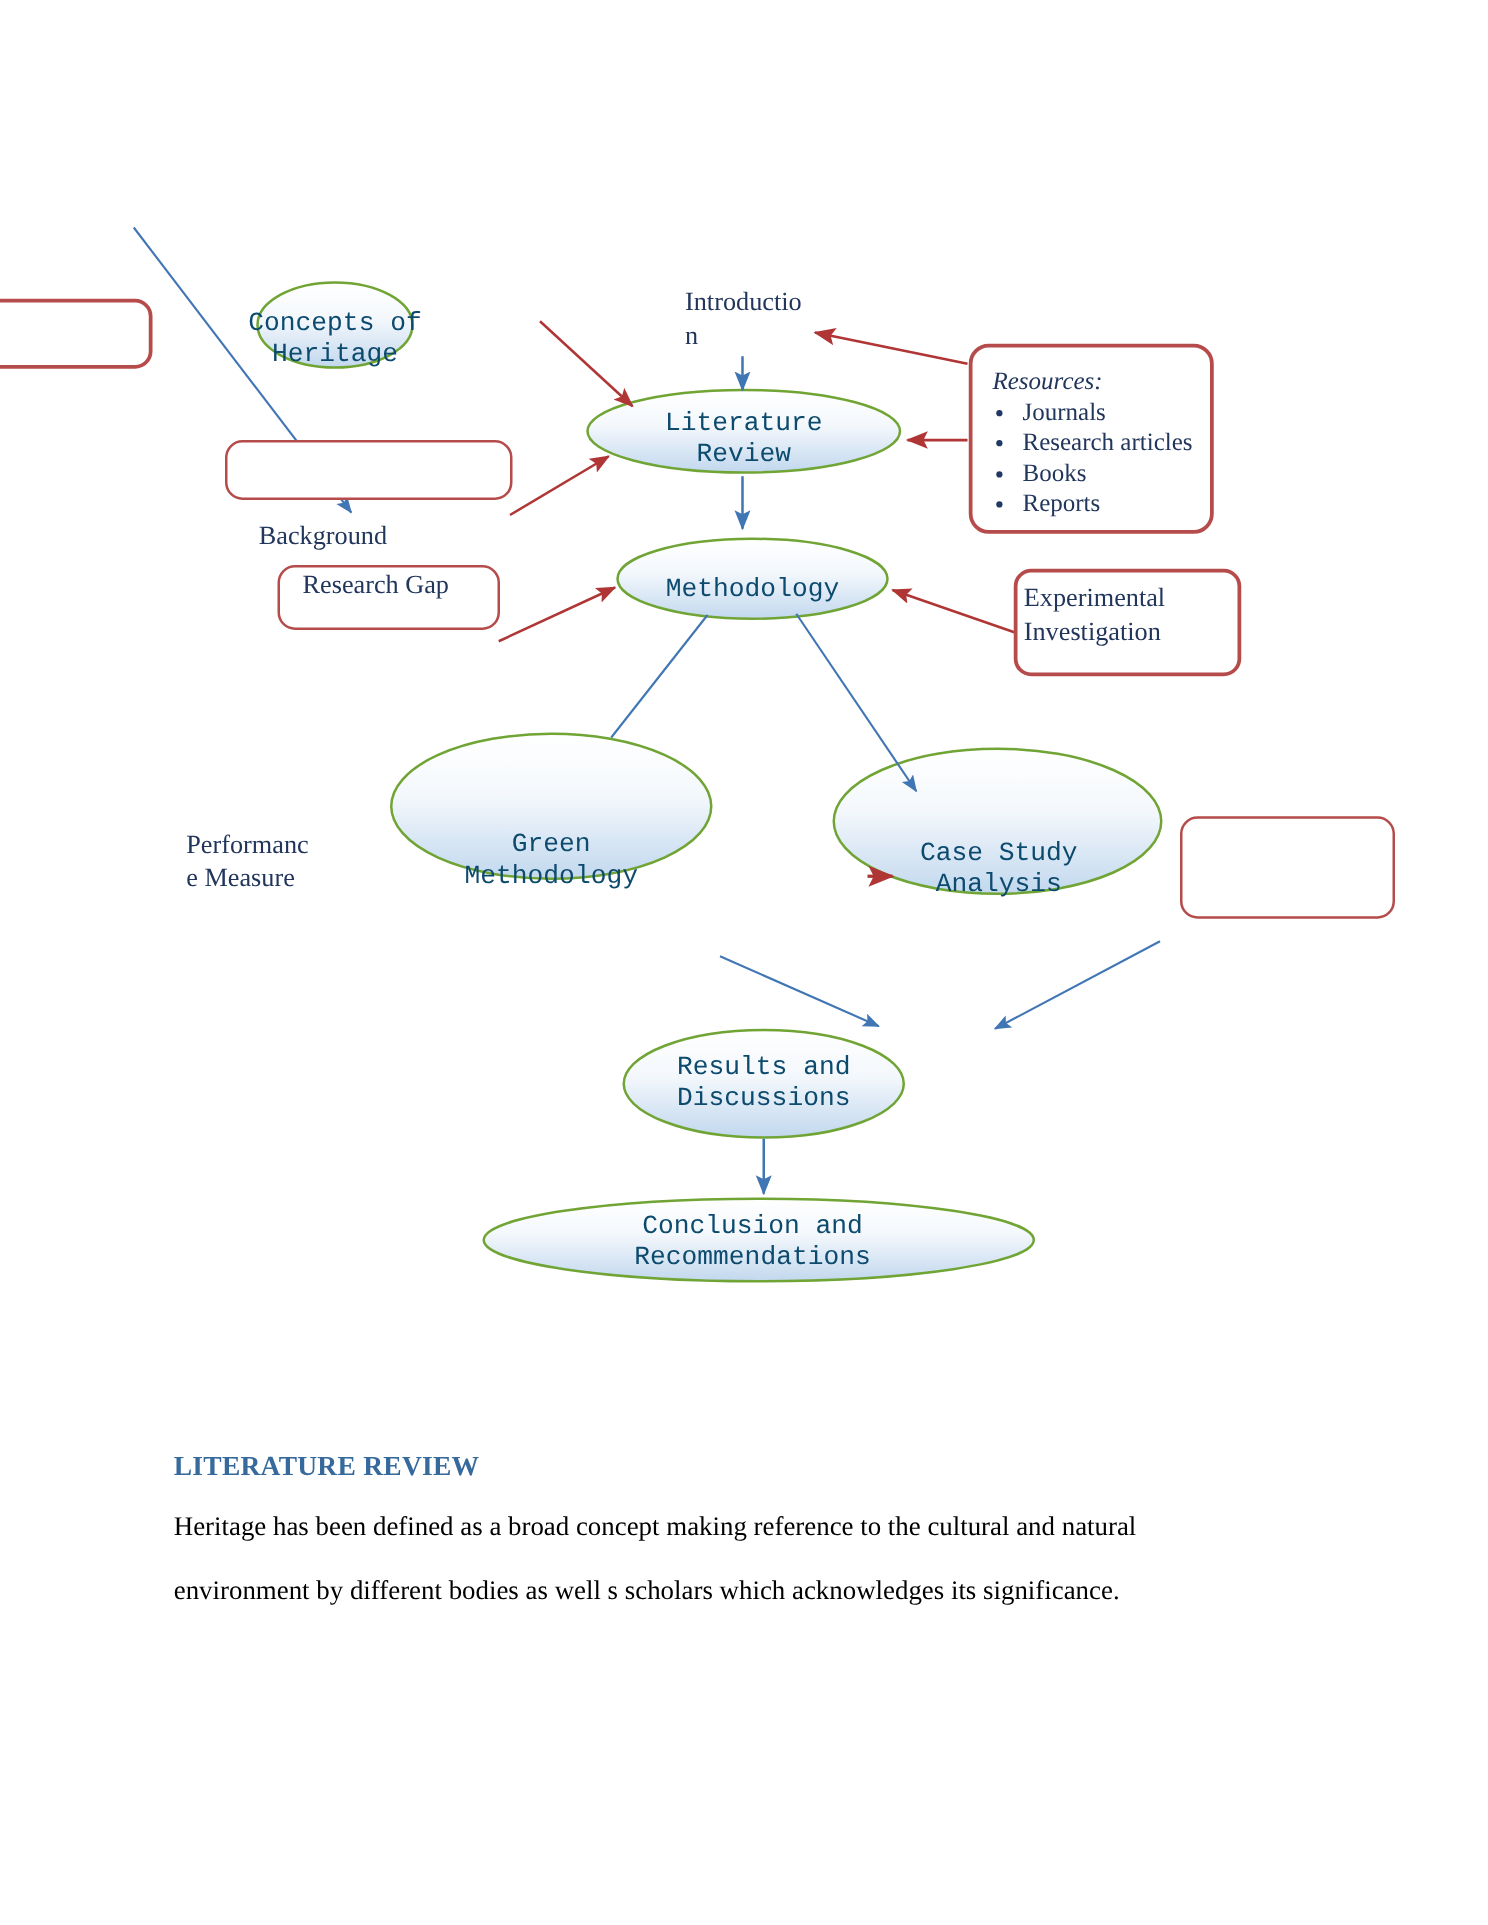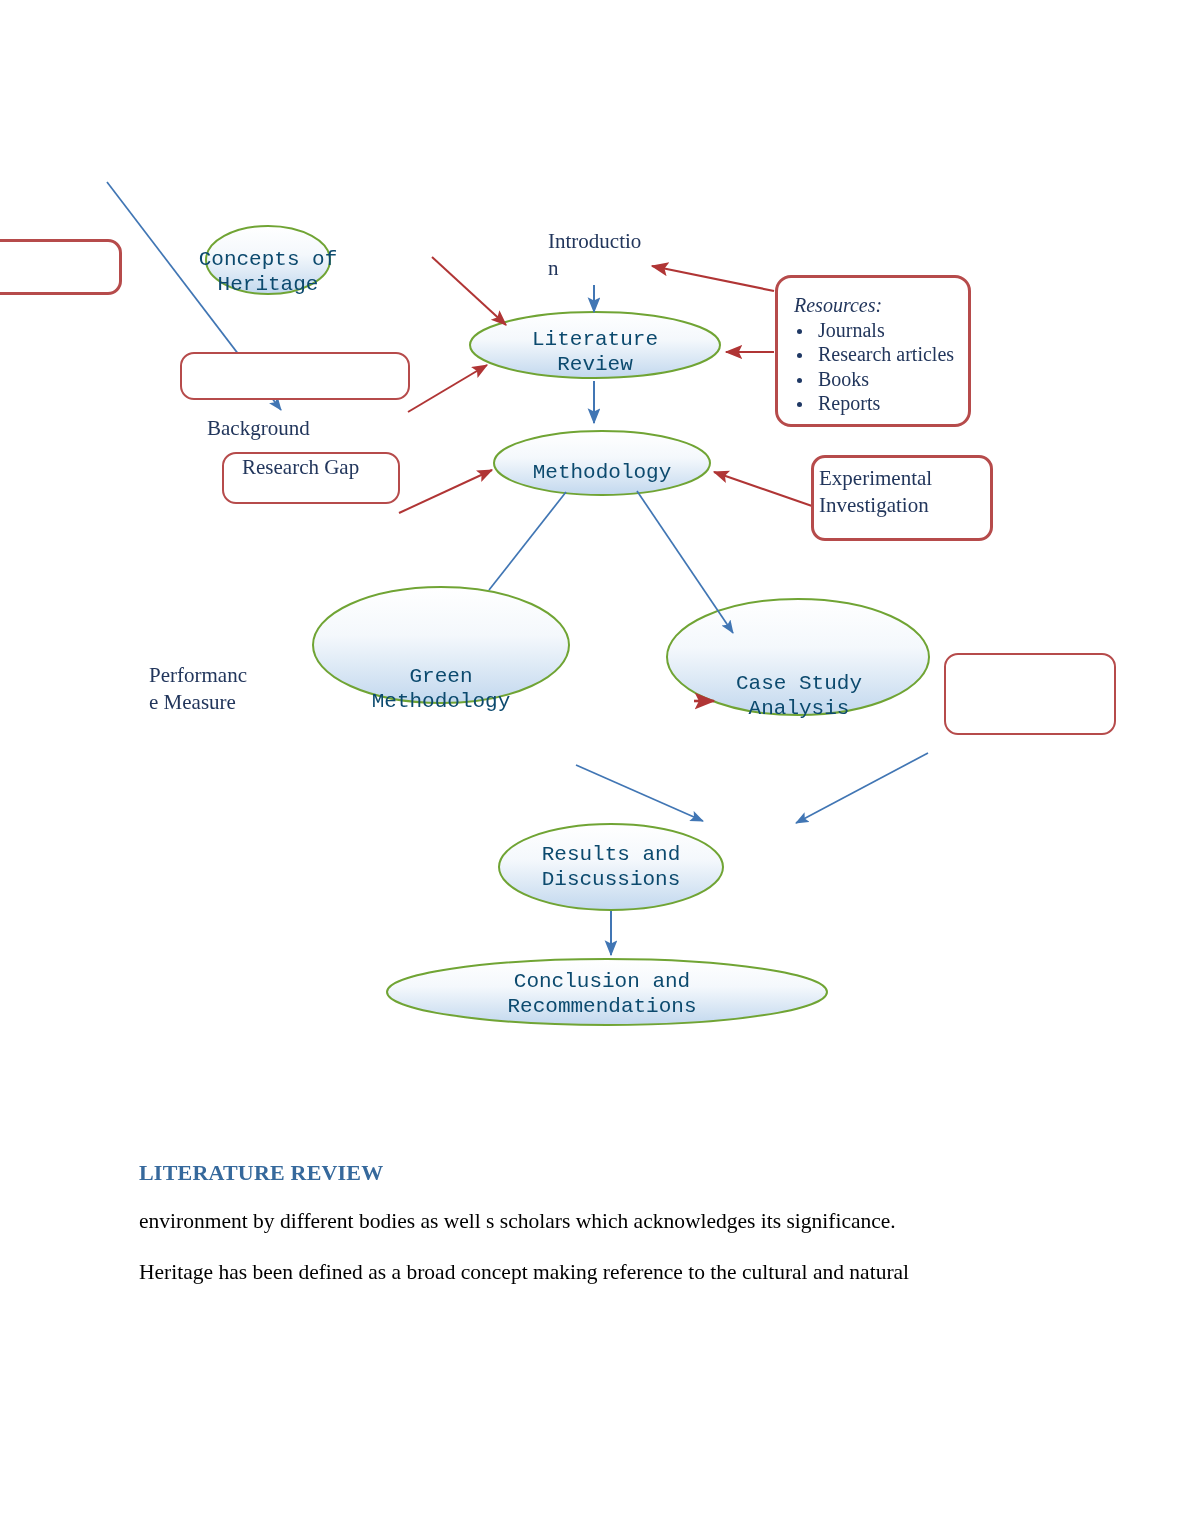--- a/index.html
+++ b/index.html
@@ -211,17 +211,17 @@
   <div class="free-label" style="left:548px;top:228px;width:120px;">Introductio
 n</div>
 
   <div class="free-label" style="left:207px;top:415px;width:180px;">Background</div>
 
   <div class="free-label" style="left:149px;top:662px;width:130px;">Performanc
 e Measure</div>
 
   <div id="doc-section">
     <div id="doc-heading">LITERATURE REVIEW</div>
+    <p class="doc-para">Heritage has been defined as a broad concept making reference to the cultural and natural</p>
     <p class="doc-para">environment by different bodies as well s scholars which acknowledges its significance.</p>
-    <p class="doc-para">Heritage has been defined as a broad concept making reference to the cultural and natural</p>
   </div>
 
 </div>
 
 </body></html>

